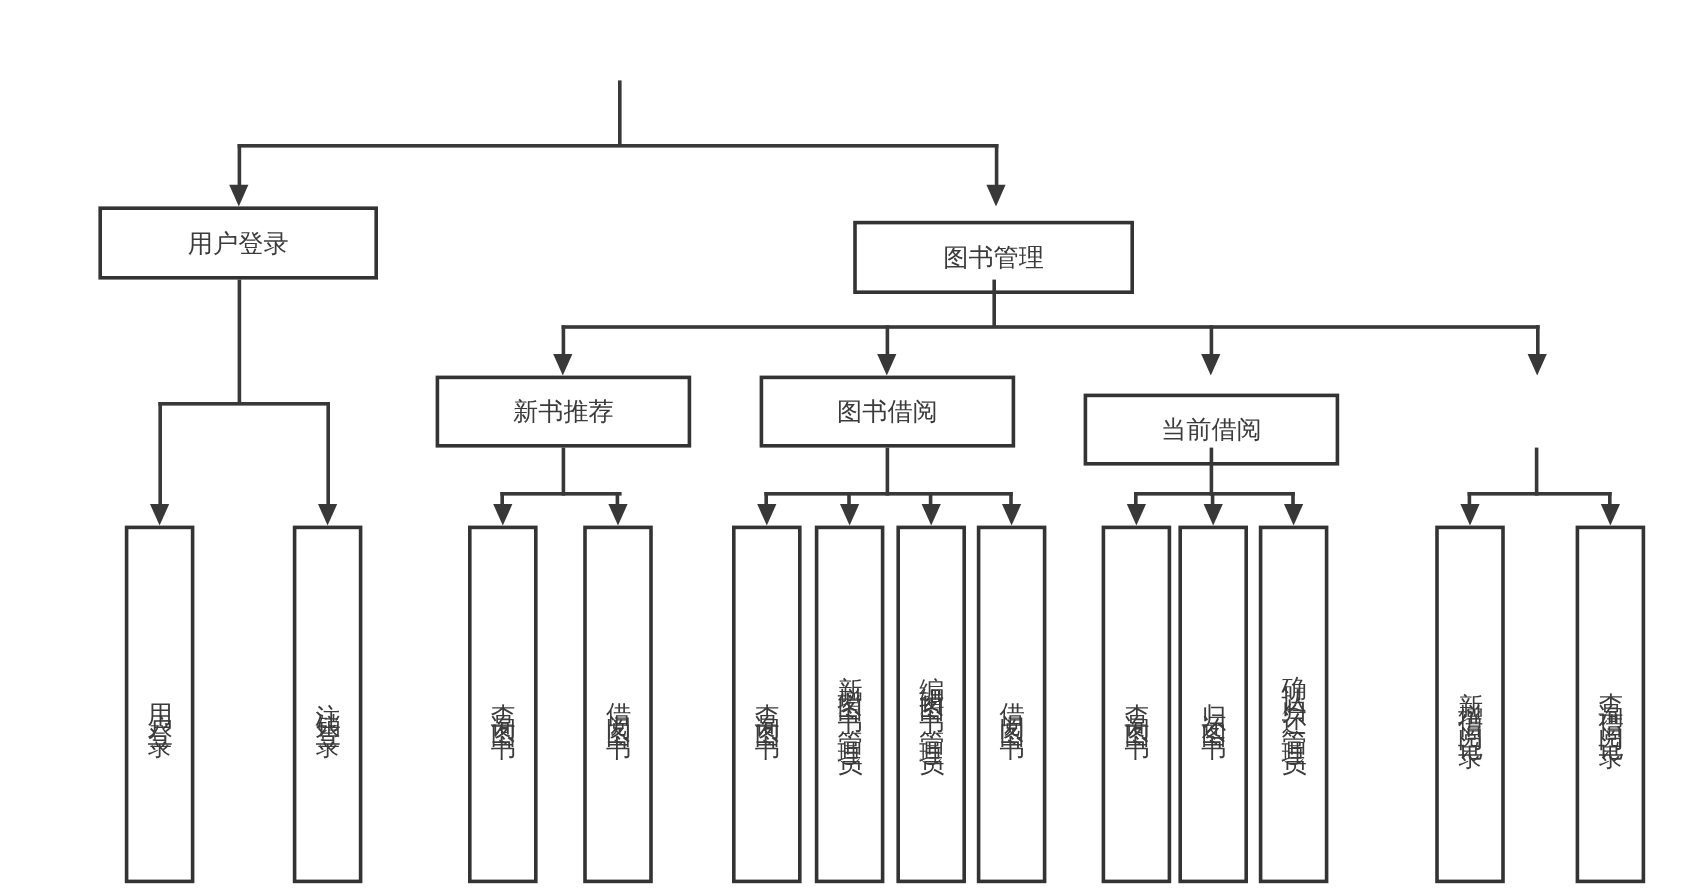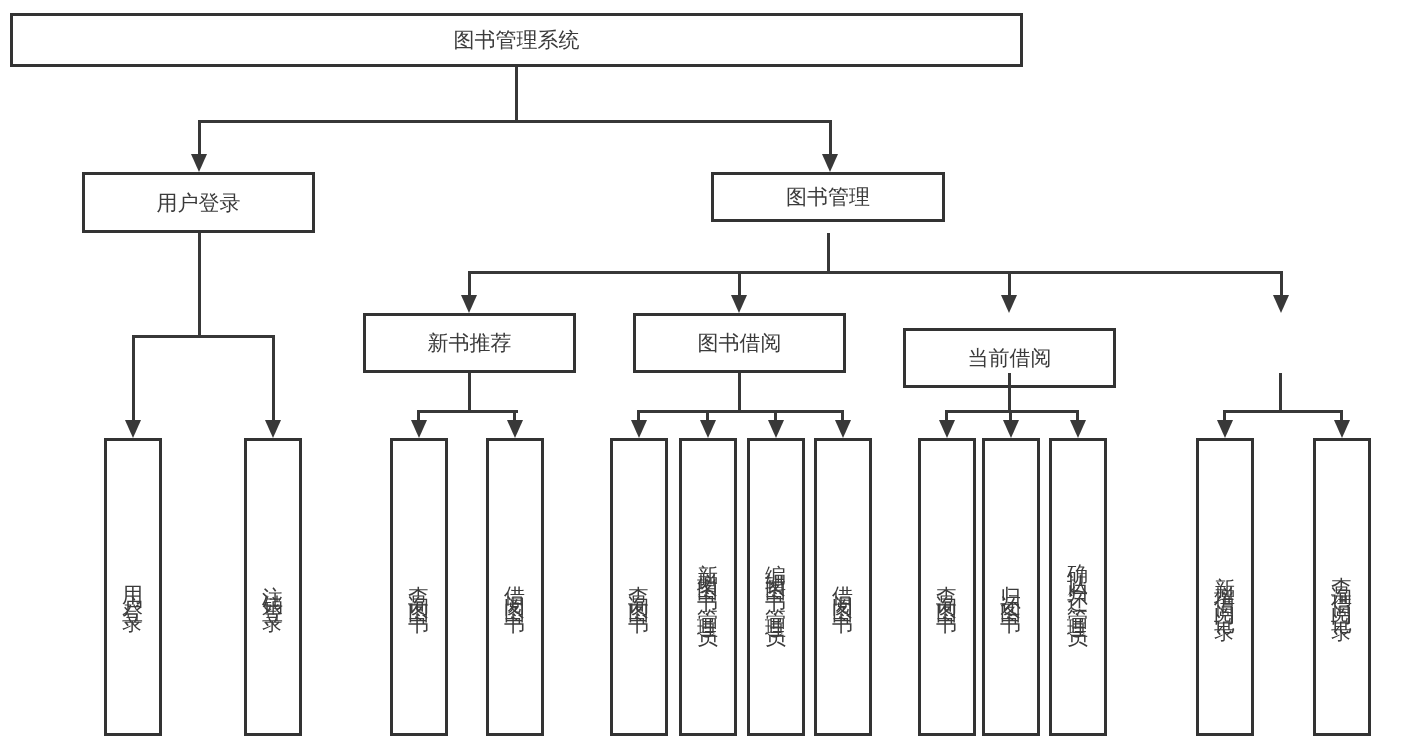--- a/index.html
+++ b/index.html
@@ -35,21 +35,21 @@
   .vl{position:absolute;width:3px;background:var(--line);}
   .hl{position:absolute;height:3px;background:var(--line);}
   .ar{position:absolute;width:0;height:0;
       border-left:8px solid transparent;
       border-right:8px solid transparent;
       border-top:18px solid var(--line);}
 
   
   #b-root   {left:10px;  top:13px;  width:1013px;height:54px;}
   #b-login  {left:82px;  top:172px; width:233px; height:61px;}
-  #b-mgmt   {left:711px; top:172px; width:234px; height:50px;text-align:right;}
+  #b-mgmt   {left:711px; top:184px; width:234px; height:61px;text-align:right;}
   #b-newbook{left:363px; top:313px; width:213px; height:60px;}
   #b-borrow {left:633px; top:313px; width:213px; height:60px;}
   #b-current{left:903px; top:313px; width:213px; height:60px;margin-top:15px;}
   #b-records{left:1173px;top:313px; width:213px; height:60px;}
 
   
   .leaf{top:438px;height:298px;width:58px;}
   #l-userlogin {left:104px;}
   #l-logout    {left:244px;}
   #l-nb-query  {left:390px;}
@@ -70,23 +70,20 @@
     font-size:21px;
     color:var(--watermark);
     white-space:nowrap;
   }
 </style>
 </head>
 <body>
 
 <div class="canvas">
 
-  <div class="node" id="b-root">
-    <span>图书管理系统</span>
-  </div>
 
   <div class="vl" style="left:515px;top:67px;height:54px;"></div>
   <div class="hl" style="left:198px;top:120px;width:634px;"></div>
   <div class="vl" style="left:198px;top:120px;height:36px;"></div>
   <div class="ar" style="left:191px;top:154px;"></div>
   <div class="vl" style="left:829px;top:120px;height:36px;"></div>
   <div class="ar" style="left:822px;top:154px;"></div>
 
   <div class="node" id="b-login">
     <span>用户登录</span>

